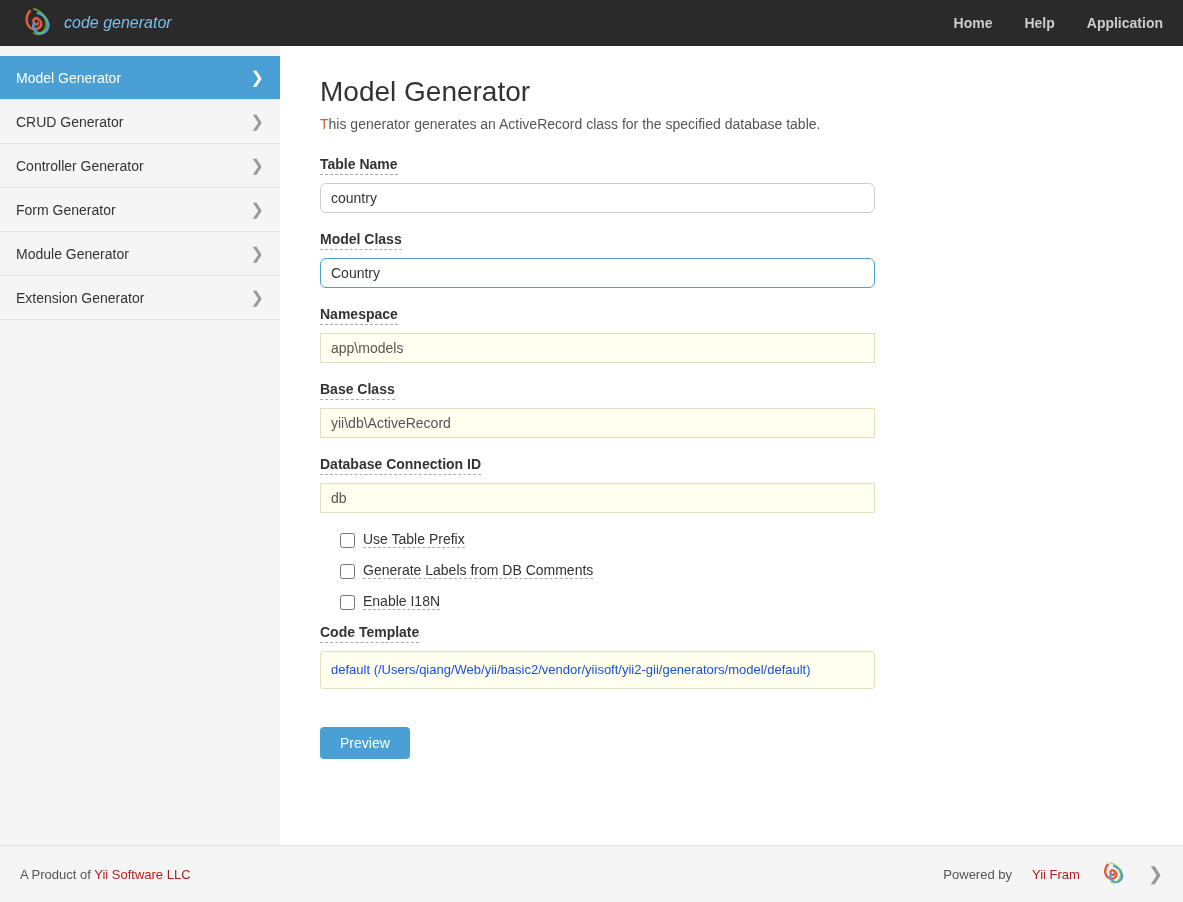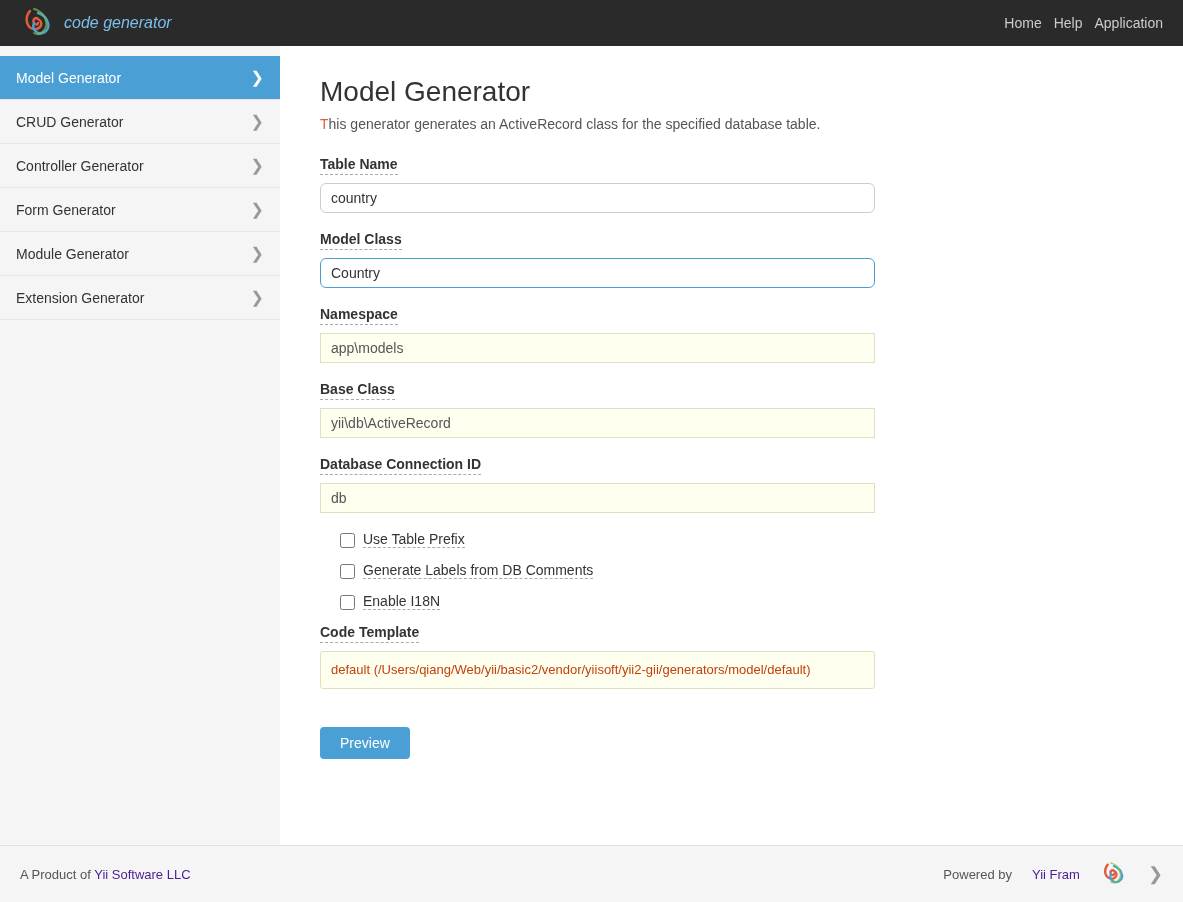--- a/index.html
+++ b/index.html
@@ -19,21 +19,22 @@
       align-items: center;
       gap: 8px;
     }
     .header-title {
       color: #7cbfed;
       font-size: 16px;
       font-style: italic;
     }
     .header-nav {
       display: flex;
-      gap: 12px;
+      gap: 32px;
+      font-weight: bold;
     }
     .header-nav a {
       color: #ccc;
       text-decoration: none;
       font-size: 14px;
     }
 
     
     .main-layout {
       display: flex;
@@ -142,21 +143,21 @@
     }
 
     
     .code-template-box {
       background: #fffff0;
       border: 1px solid #e0e0c0;
       border-radius: 3px;
       padding: 8px 10px;
       max-width: 555px;
       font-size: 13px;
-      color: #c2410c;
+      color: #1d4ed8;
       margin-top: 4px;
       line-height: 1.5;
     }
 
     
     .preview-btn {
       background: #4a9fd4;
       color: #fff;
       border: none;
       border-radius: 4px;
@@ -170,21 +171,21 @@
     .footer {
       background: #f5f5f5;
       border-top: 1px solid #e0e0e0;
       padding: 14px 20px;
       display: flex;
       justify-content: space-between;
       align-items: center;
       font-size: 13px;
       color: #555;
     }
-    .footer a { color: #4c1d95; text-decoration: none; }
+    .footer a { color: #b91c1c; text-decoration: none; }
     .footer-right {
       display: flex;
       align-items: center;
       gap: 20px;
     }
 
     
     .yii-logo-svg { width: 36px; height: 36px; }
   </style>
 </head>

